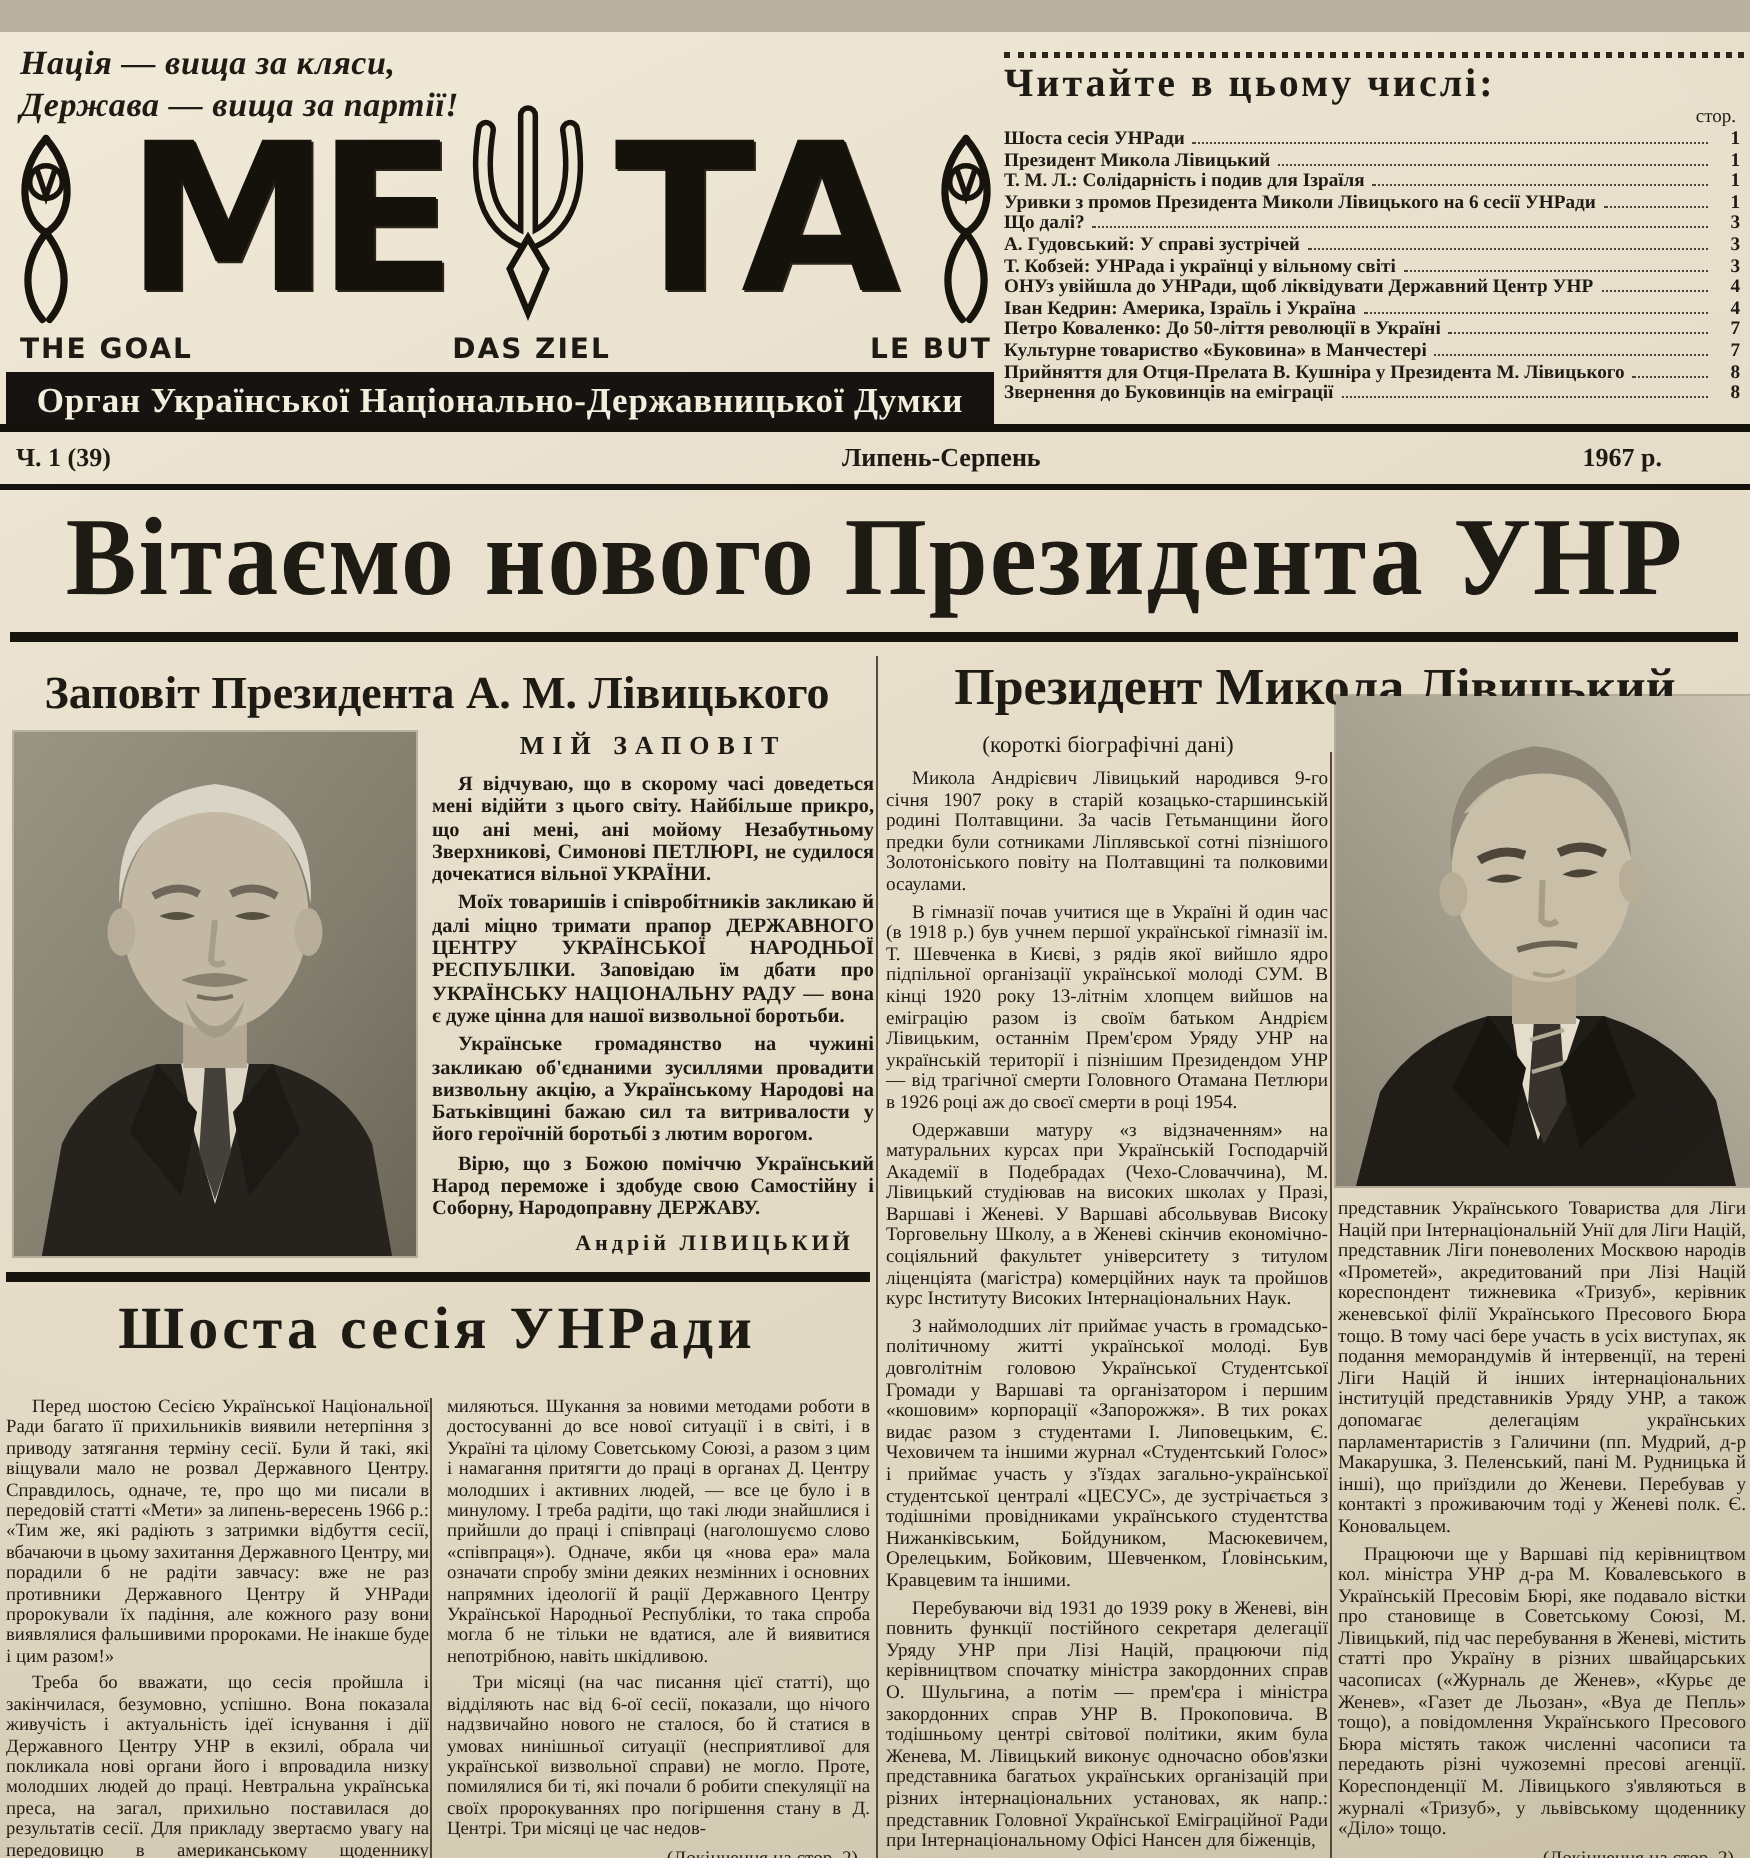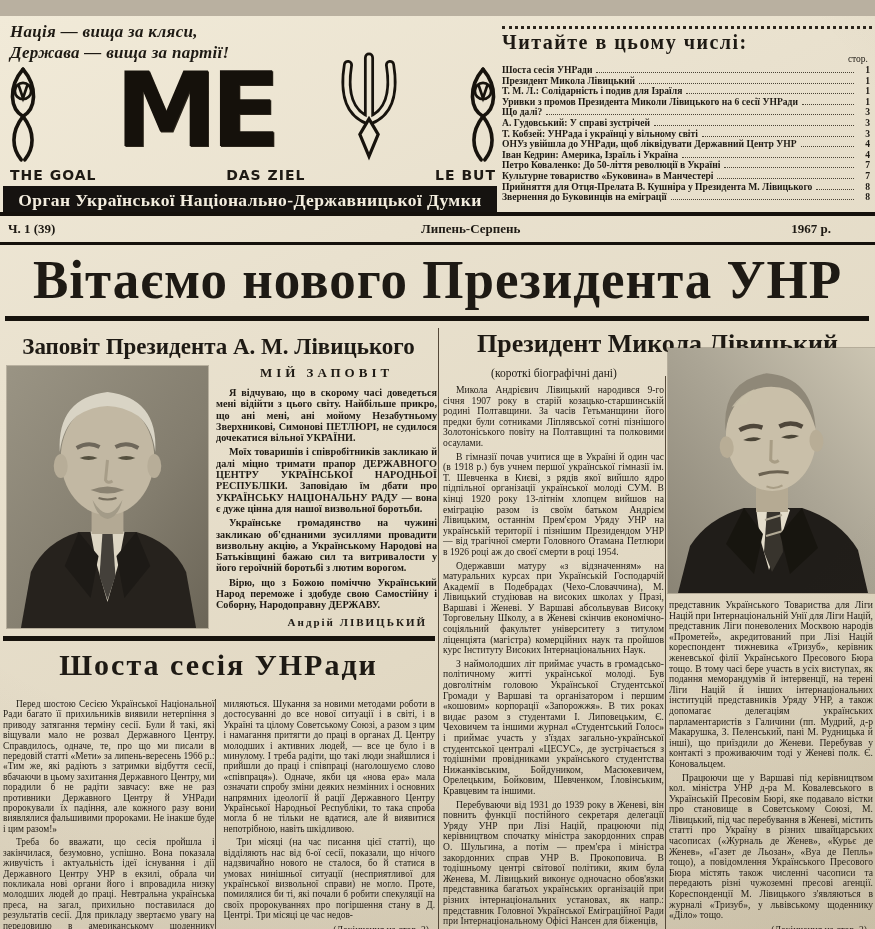--- a/index.html
+++ b/index.html
@@ -108,20 +108,21 @@
             <path d="M58,13 C63,44 57,66 35,74"></path>
         </g>
         <g stroke="#ede6d3" stroke-width="5">
           <path d="M35,5 V76"></path>
             <path d="M12,13 C7,44 13,66 35,74"></path>
             <path d="M58,13 C63,44 57,66 35,74"></path>
         </g>
       </g>
       <path d="M35,72 L25,89 L35,113 L45,89 Z" fill="#ede6d3" stroke="#17130d" stroke-width="3.5"></path>
     </svg>
+    <span class="mast-letters">ТА</span>
     <svg class="ornament flip" viewBox="0 0 42 118">
       <g fill="none" stroke="#17130d" stroke-width="4" stroke-linecap="round">
         <path d="M21,14 C4,34 7,58 21,66"></path>
           <path d="M21,14 C38,34 35,58 21,66"></path>
         <path d="M21,66 C7,84 9,102 19,114"></path>
           <path d="M21,66 C35,84 33,102 23,114"></path>
       </g>
       <circle cx="21" cy="38" r="9" fill="none" stroke="#17130d" stroke-width="3"></circle>
       <path d="M16,31 L21,46 L26,31" fill="none" stroke="#17130d" stroke-width="3"></path>
     </svg>

